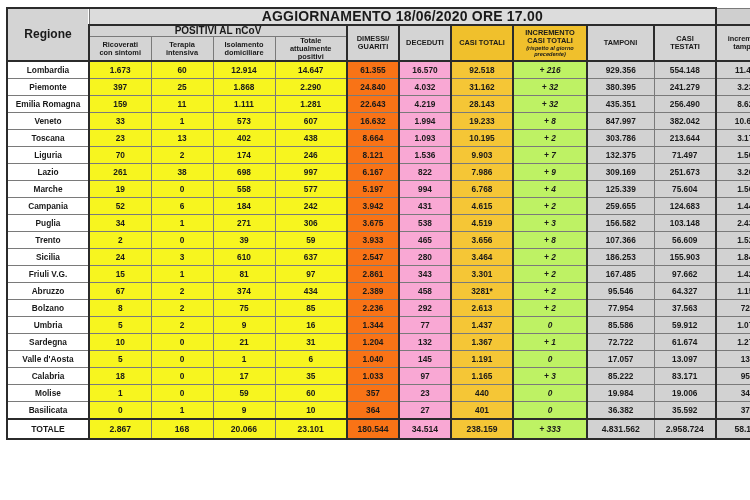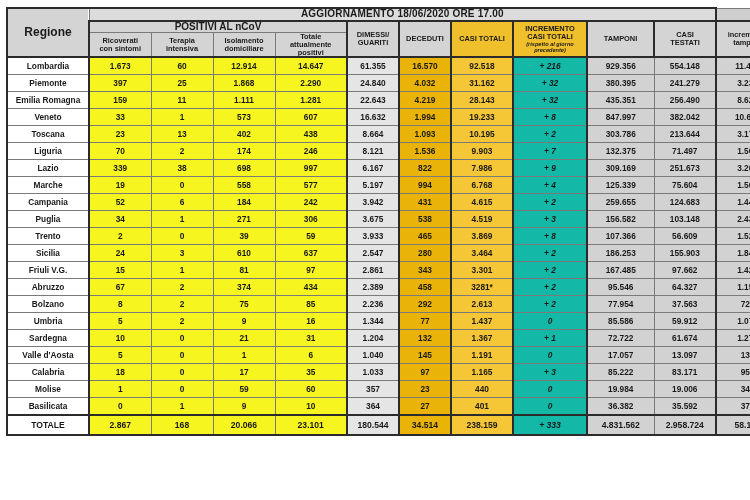--- a/index.html
+++ b/index.html
@@ -29,21 +29,21 @@
     font-weight:bold;
     color:#1a1a1a;
     padding:0;
     line-height:1.05;
     overflow:hidden;
     white-space:nowrap;
   }
   .hdr-grey2{background:#cfcfcf;}
   .hdr-title{
     background:#dcdcdc;
-    font-size:10px;letter-spacing:.2px;
+    font-size:14px;letter-spacing:.2px;
     border-top:2px solid #2b2b2b !important;
     border-right:2px solid #2b2b2b !important;
     border-left:1px solid #2b2b2b !important;
   }
   .regione-cell{
     background:#d4d4d4;font-size:12px;
     border-left:2px solid #2b2b2b !important;
     border-top:2px solid #2b2b2b !important;
   }
   .group-head{font-size:10px;background:#d4d4d4;}
@@ -54,24 +54,24 @@
 
   .thickL{border-left:2px solid #2b2b2b !important;}
   .thickR{border-right:2px solid #2b2b2b !important;}
   .thickT{border-top:2px solid #2b2b2b !important;}
   .thickB{border-bottom:2px solid #2b2b2b !important;}
 
   
   tr.datarow td{height:16px;font-size:8.3px;}
   .c-name{background:#ffffff;font-size:8px;}
   .c-yellow{background:#f7f51f;color:#4a4708;}
-  .c-green{background:#e5e5e5;color:#0d4b06;}
-  .c-red{background:#eab308;color:#a01109;}
+  .c-green{background:#f97316;color:#0d4b06;}
+  .c-red{background:#f9a8d4;color:#a01109;}
   .c-orange{background:#f5c636;color:#5a4205;}
-  .c-orange-inc{background:#14b8a6;color:#5a4205;font-style:italic;}
+  .c-orange-inc{background:#bef264;color:#5a4205;font-style:italic;}
   .c-grey{background:#d2d2d2;color:#1a1a1a;}
 
   tr.totalrow td{
     height:18px;font-size:8.6px;
     border-top:2px solid #2b2b2b !important;
     border-bottom:2px solid #2b2b2b !important;
   }
   tr.lastdata td{border-bottom:1px solid #7a7a7a;}
   .bottomedge{border-bottom:2px solid #2b2b2b !important;}
 </style>
@@ -227,21 +227,21 @@
           <td class="c-green thickL">8.121</td>
           <td class="c-red thickL">1.536</td>
           <td class="c-orange thickL">9.903</td>
           <td class="c-orange-inc thickL">+ 7</td>
           <td class="c-grey thickL">132.375</td>
           <td class="c-grey thickR">71.497</td>
           <td class="c-grey thickR">1.505</td>
         </tr>
         <tr class="datarow">
           <td class="c-name thickL">Lazio</td>
-          <td class="c-yellow thickL">339</td>
+          <td class="c-yellow thickL">261</td>
           <td class="c-yellow">38</td>
           <td class="c-yellow">698</td>
           <td class="c-yellow">997</td>
           <td class="c-green thickL">6.167</td>
           <td class="c-red thickL">822</td>
           <td class="c-orange thickL">7.986</td>
           <td class="c-orange-inc thickL">+ 9</td>
           <td class="c-grey thickL">309.169</td>
           <td class="c-grey thickR">251.673</td>
           <td class="c-grey thickR">3.263</td>
@@ -289,21 +289,21 @@
           <td class="c-grey thickR">2.439</td>
         </tr>
         <tr class="datarow">
           <td class="c-name thickL">Trento</td>
           <td class="c-yellow thickL">2</td>
           <td class="c-yellow">0</td>
           <td class="c-yellow">39</td>
           <td class="c-yellow">59</td>
           <td class="c-green thickL">3.933</td>
           <td class="c-red thickL">465</td>
-          <td class="c-orange thickL">3.869</td>
+          <td class="c-orange thickL">3.656</td>
           <td class="c-orange-inc thickL">+ 8</td>
           <td class="c-grey thickL">107.366</td>
           <td class="c-grey thickR">56.609</td>
           <td class="c-grey thickR">1.525</td>
         </tr>
         <tr class="datarow">
           <td class="c-name thickL">Sicilia</td>
           <td class="c-yellow thickL">24</td>
           <td class="c-yellow">3</td>
           <td class="c-yellow">610</td>

